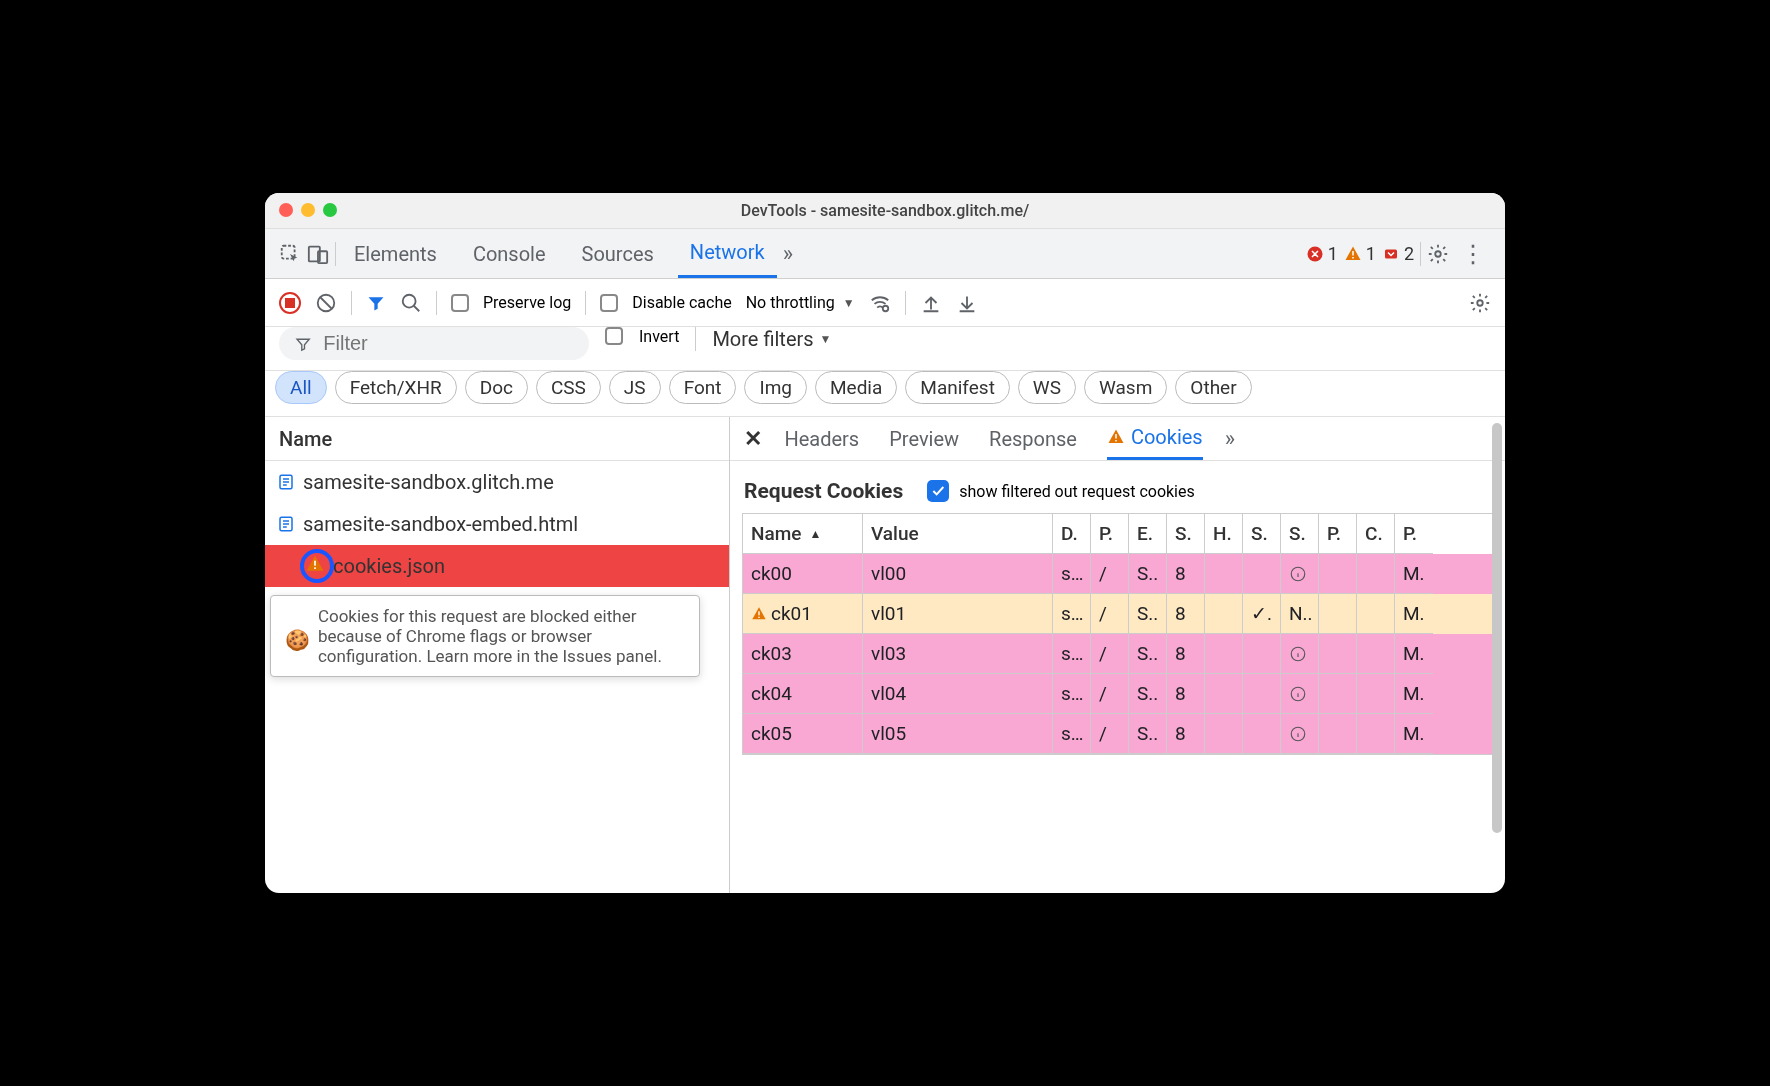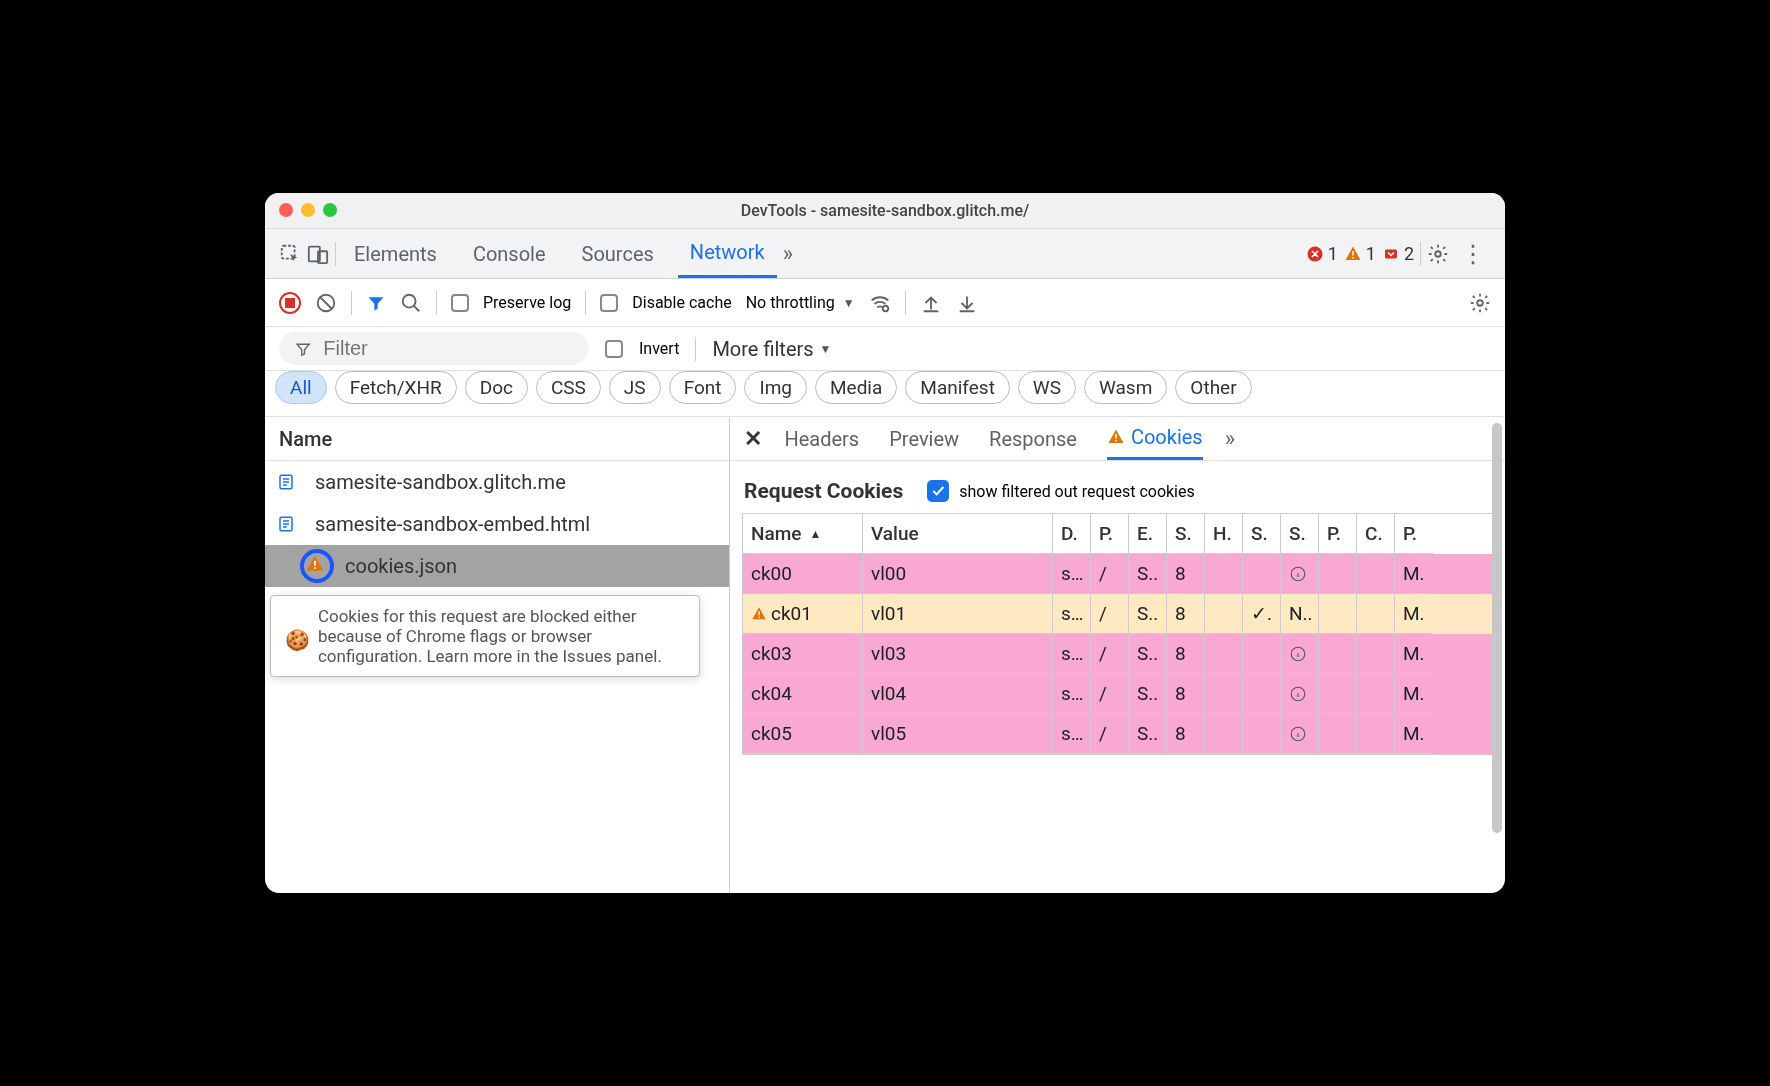--- a/index.html
+++ b/index.html
@@ -57,21 +57,21 @@
   .search-ic{width:22px;height:22px;color:#5f6368;}
   .cb { width:18px;height:18px;border:2px solid #888;border-radius:4px; display:inline-block;}
   .toolbar-label{font-size:16px;color:#000000;}
   .sep{width:1px;height:24px;background:#ccc;}
   .throttle{display:flex;align-items:center;gap:8px;}
   .caret{font-size:12px;color:#555;}
   .upload-ic,.download-ic,.wifi-ic{width:22px;height:22px;color:#5f6368;}
 
   
   .filterrow{
-    height:44px; display:flex; align-items:center; gap:16px; padding:0 14px;
+    height:44px; display:flex; align-items:flex-start; gap:16px; padding:0 14px;
     border-bottom:1px solid #e0e0e0;
   }
   .filterbox{
     display:flex;align-items:center;gap:10px; background:#f1f3f4;
     border-radius:20px; padding:4px 16px; width:310px;
   }
   .filterbox input{border:none;background:transparent;font-size:20px;outline:none;width:100%;}
   .funnel2{width:18px;height:18px;color:#5f6368;}
   .morefilters{display:flex;align-items:center;gap:6px;font-size:20px;color:#333;}
 
@@ -90,24 +90,24 @@
   .content{ flex:1; display:flex; min-height:0;}
   .namepanel{
     width:465px; border-right:1px solid #ccc; display:flex; flex-direction:column;
     position:relative;
   }
   .namehead{
     height:44px; display:flex;align-items:center; padding:0 14px;
     border-bottom:1px solid #e0e0e0; font-size:20px; color:#333; font-weight:500;
   }
   .reqrow{
-    height:42px; display:flex; align-items:center; gap:20px; padding:0 12px;
+    height:42px; display:flex; align-items:center; gap:8px; padding:0 12px;
     font-size:20px; color:#333; cursor:pointer;
   }
-  .reqrow.sel{ background:#a3a3a3;padding-left:40px;}
+  .reqrow.sel{ background:#ef4444;padding-left:40px;}
   .doc-ic{width:18px;height:18px;fill:#1a73e8;}
   .warn-circ{
     position:relative;
   }
   .warn-circ .ring{
     position:absolute; left:-5px; top:-5px; width:34px; height:34px;
     border:4px solid #1a56ff; border-radius:50%;
   }
   .warn-tri{width:20px;height:20px;fill:#e37400;}
   .chk-empty{width:18px;height:18px;border:2px solid #888;border-radius:4px;}

